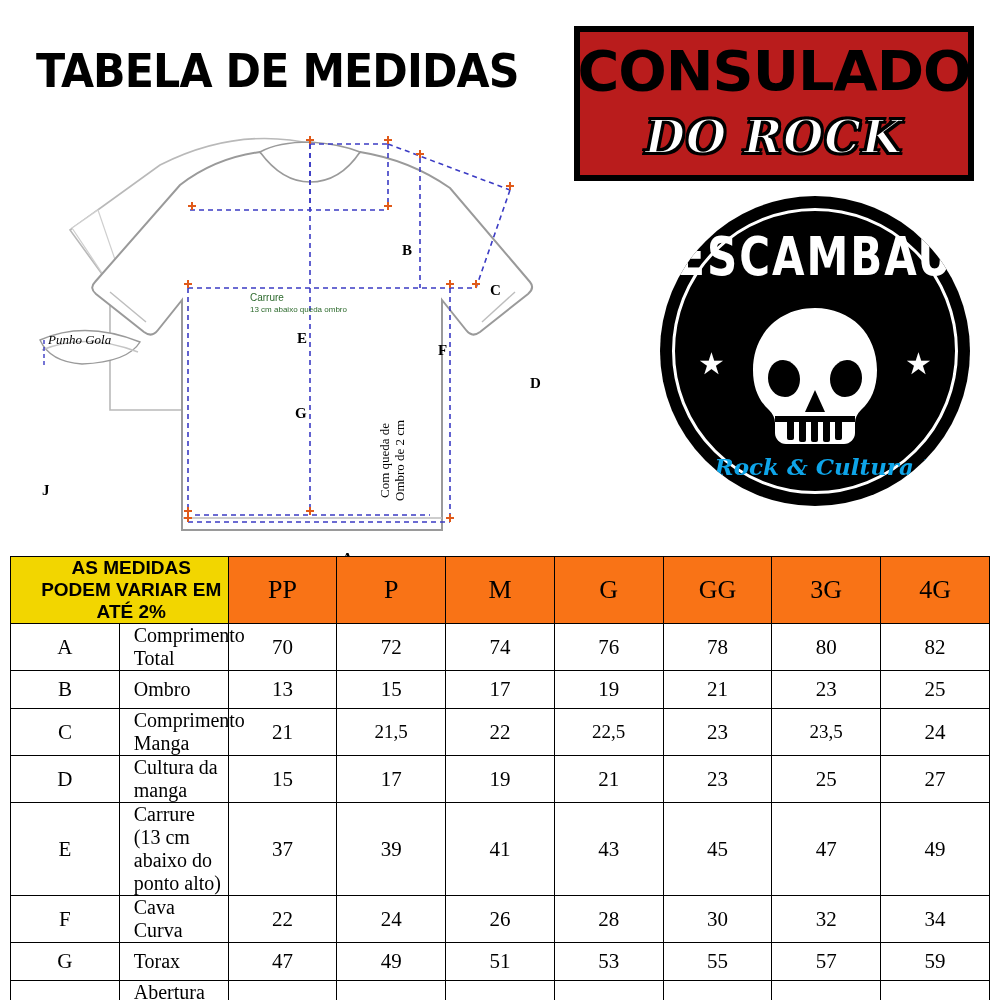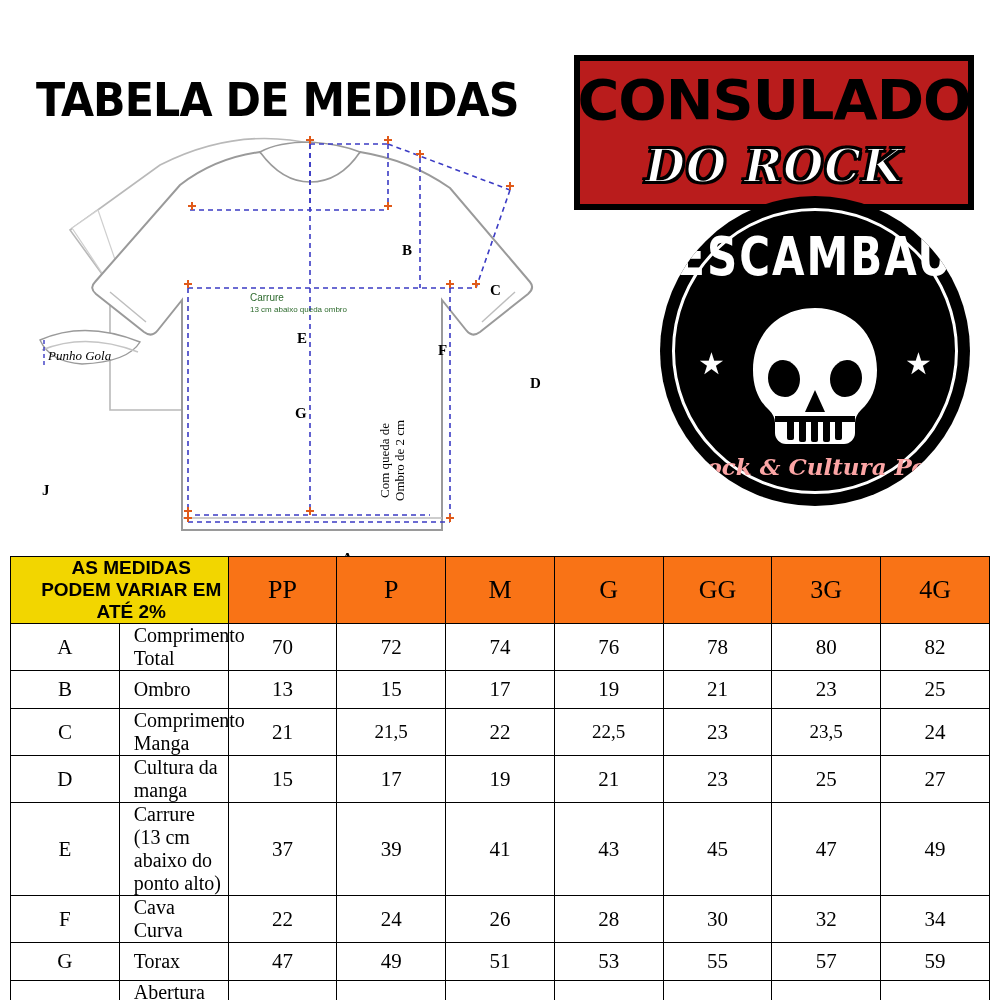--- a/index.html
+++ b/index.html
@@ -8,21 +8,21 @@
     background:#ffffff;
     font-family:"Liberation Sans", sans-serif;
     color:#000;
     overflow:hidden;
     position:relative;
   }
   .page{position:relative;width:1000px;height:1000px;}
 
   
   .header{
-    position:absolute;left:0;top:0;width:1000px;height:190px;margin-top:29px;
+    position:absolute;left:0;top:0;width:1000px;height:190px;
   }
   .title{
     position:absolute;left:36px;top:44px;
     font-family:"DejaVu Sans", sans-serif;
     font-weight:bold;
     font-size:46px;
     letter-spacing:-1px;
     transform:scaleX(0.93);
     transform-origin:left center;
     white-space:nowrap;
@@ -64,43 +64,43 @@
     position:absolute;left:12px;top:12px;right:12px;bottom:12px;
     border:3px solid #fff;border-radius:50%;
   }
   .badge-top{
     position:absolute;left:0;top:36px;width:100%;text-align:center;
     color:#fff;font-family:"DejaVu Sans", sans-serif;font-weight:bold;
     font-size:42px;letter-spacing:2px;
     transform:scaleY(1.25);
   }
   .badge-bottom{
-    position:absolute;left:0;bottom:26px;width:100%;text-align:center;
-    color:#fca5a5;font-family:"DejaVu Serif", serif;font-weight:bold;
+    position:absolute;left:0;bottom:26px;width:100%;text-align:right;
+    color:#0ea5e9;font-family:"DejaVu Serif", serif;font-weight:bold;
     font-style:italic;font-size:23px;
   }
   .star{
     position:absolute;color:#fff;font-size:30px;top:150px;
   }
   .star.left{left:38px;}
   .star.right{right:38px;}
   .skull{
     position:absolute;left:50%;top:108px;transform:translateX(-50%);
   }
 
   
   .diagram{
     position:absolute;left:10px;top:110px;width:580px;height:440px;
   }
   .diagram svg{display:block;}
   .dlabel{
     position:absolute;font-family:"Liberation Serif", serif;
     font-size:15px;font-weight:bold;color:#000;
   }
-  .dlabel.small{font-size:11px;font-weight:normal;font-style:italic;margin-top:16px;}
+  .dlabel.small{font-size:11px;font-weight:normal;font-style:italic;}
   .carrure-txt{
     position:absolute;color:#2d6a2d;font-size:8px;
     font-family:"Liberation Sans", sans-serif;
   }
   .vert-note{
     position:absolute;
     font-family:"Liberation Serif", serif;font-size:13px;
     writing-mode:vertical-rl;transform:rotate(180deg);
     text-align:center;line-height:1.15;
   }

